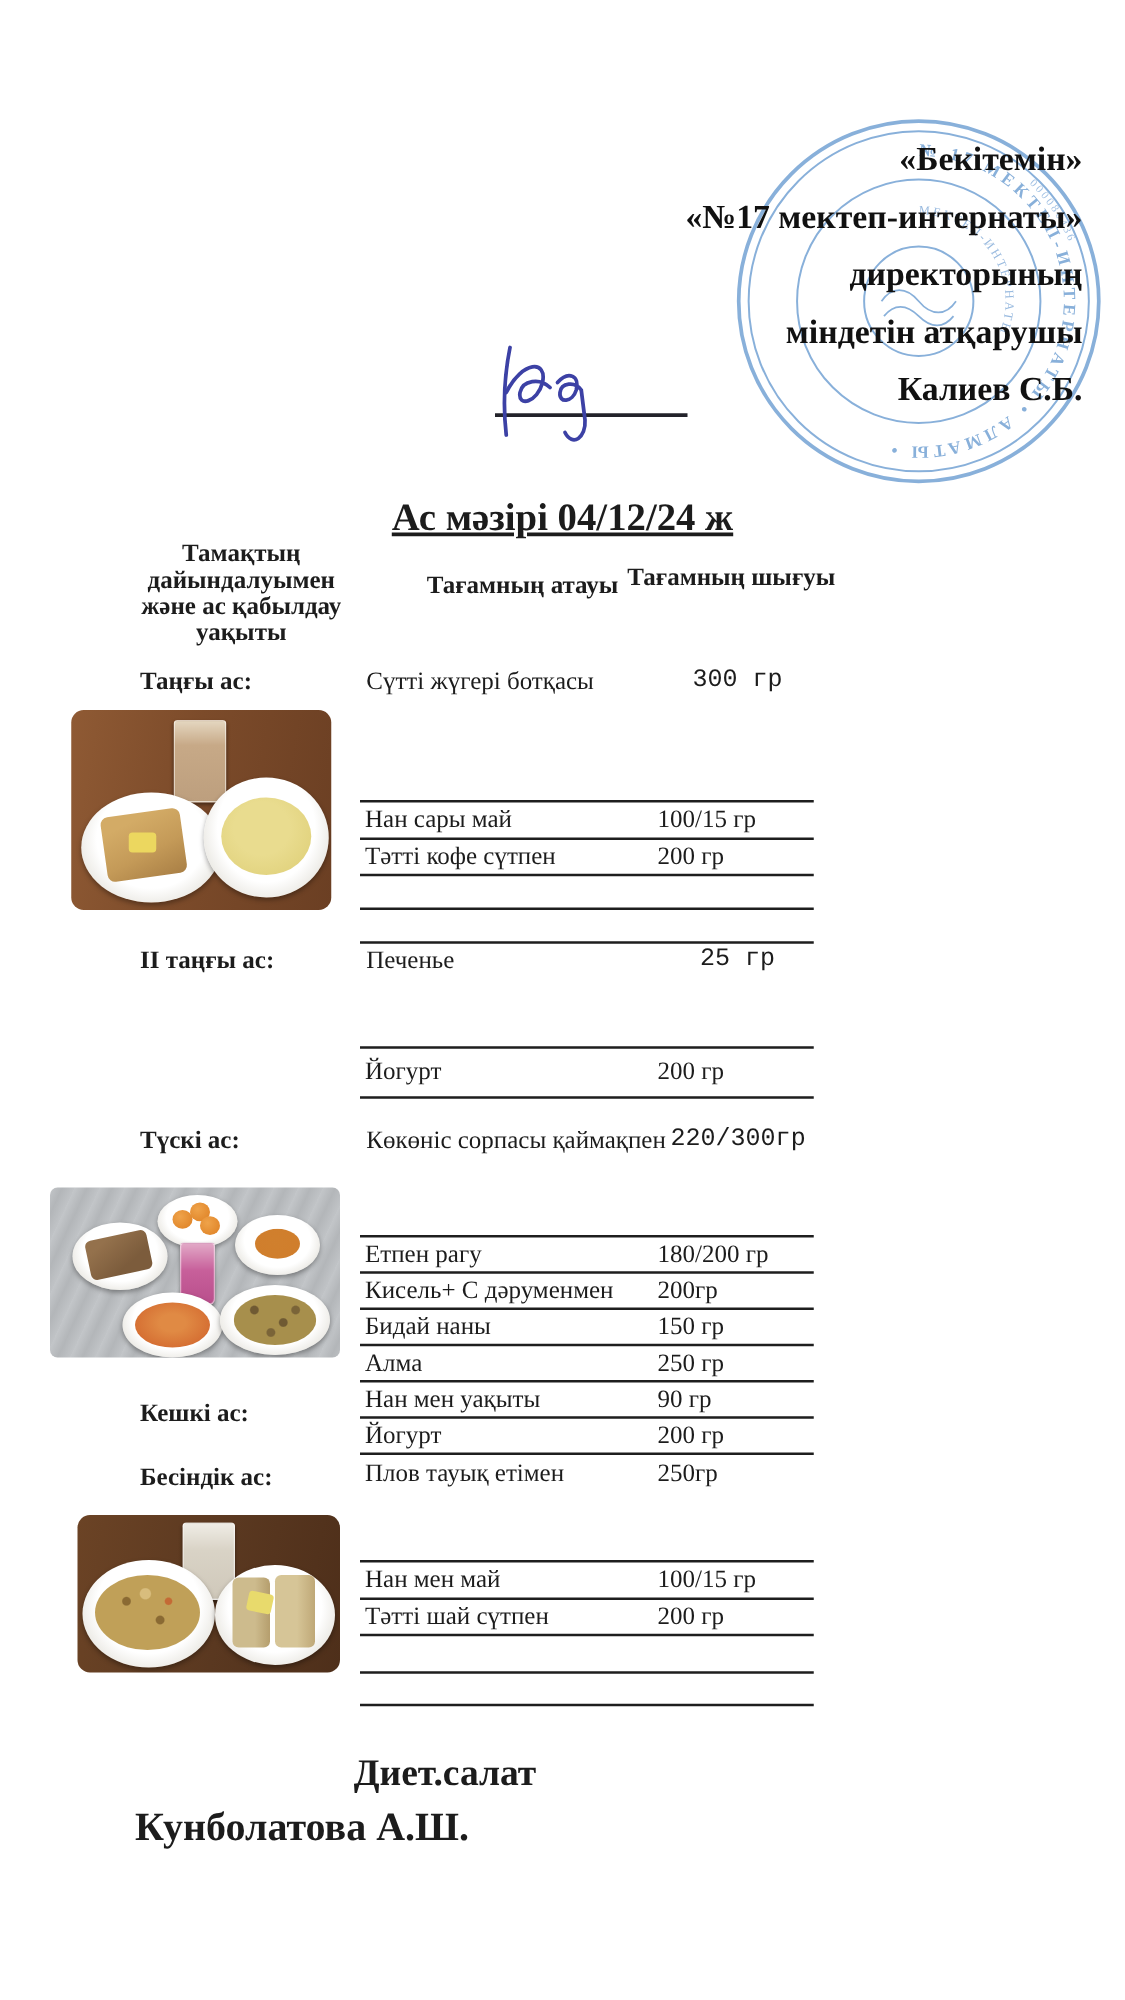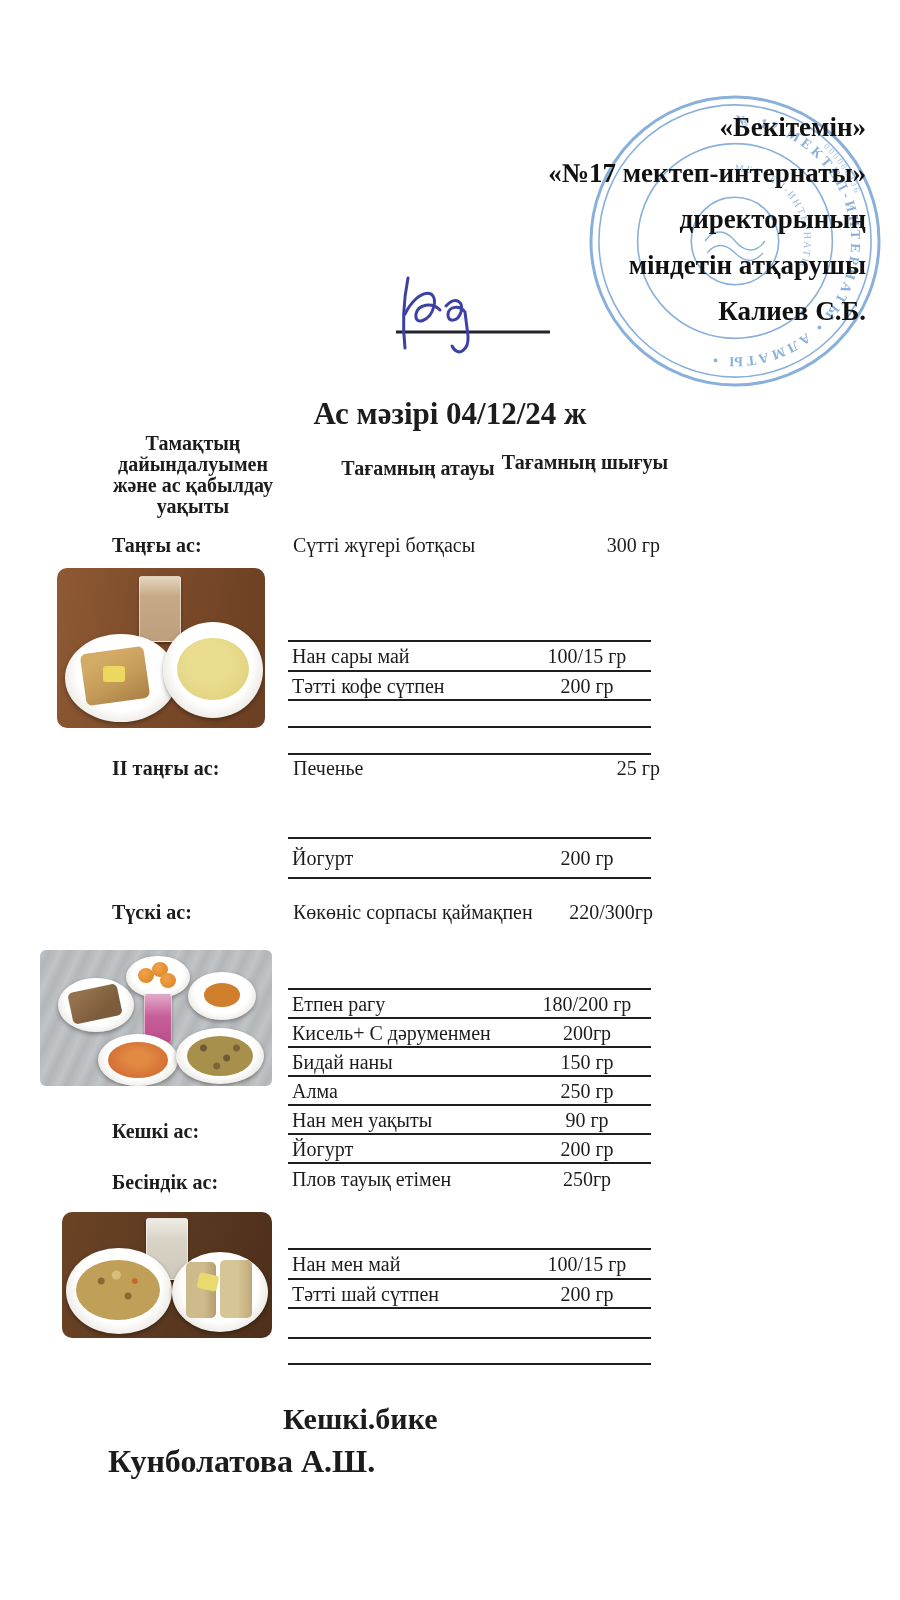--- a/index.html
+++ b/index.html
@@ -12,37 +12,37 @@
   
   .approval{
     position:absolute;right:34px;top:104px;width:560px;text-align:right;
     font-weight:bold;font-size:27px;line-height:46px;color:#111;
   }
   .signer-row{position:relative;height:46px;}
   .signature-svg{position:absolute;left:86px;top:-16px;width:170px;height:100px;}
   .signer-name{position:absolute;right:0;top:0;}
   
   .doc-title{position:absolute;left:0;top:396px;width:900px;text-align:center;
-    font-weight:bold;font-size:31px;}
+    font-weight:bold;font-size:31px;text-decoration:underline;}
   
   .col-h{position:absolute;font-weight:bold;font-size:20px;text-align:center;line-height:21px;}
   .col-h1{left:98px;top:433px;width:190px;}
   .col-h2{left:293px;top:458px;width:250px;}
   .col-h3{left:490px;top:450px;width:190px;line-height:24px;}
   
   .mainrow{position:absolute;left:0;width:900px;height:26px;line-height:26px;font-size:20px;}
   .sec-label{position:absolute;left:112px;font-weight:bold;font-size:20px;line-height:26px;}
   .dish-a{position:absolute;left:293px;}
-  .amt-a{position:absolute;left:520px;width:140px;text-align:right;}
+  .amt-a{position:absolute;left:520px;width:140px;text-align:center;font-family:Liberation Mono, monospace;}
   
   .block{position:absolute;left:288px;width:363px;border-top:2.5px solid #1e1e1e;font-size:20px;}
   .trow{position:relative;border-bottom:2.5px solid #1e1e1e;}
   .trow.last{border-bottom:none;}
   .trow .dish{position:absolute;left:4px;top:50%;transform:translateY(-50%);white-space:nowrap;}
-  .trow .amt{position:absolute;left:238px;width:122px;text-align:center;top:50%;transform:translateY(-50%);}
+  .trow .amt{position:absolute;left:238px;width:122px;top:50%;transform:translateY(-50%);}
   
   .footer-role{position:absolute;left:283px;top:1402px;font-weight:bold;font-size:30px;}
   .footer-name{position:absolute;left:108px;top:1443px;font-weight:bold;font-size:32px;}
   
   .photo{position:absolute;border-radius:10px;overflow:hidden;}
   .photo1{left:57px;top:568px;width:208px;height:160px;
     background:linear-gradient(100deg,#8f5a34 0%,#7c4b2a 45%,#6b3f23 100%);}
   .photo2{left:40px;top:950px;width:232px;height:136px;border-radius:6px;
     background:repeating-linear-gradient(115deg,#c3c6c9 0px,#b3b6b9 9px,#c0c3c6 18px);}
   .photo3{left:62px;top:1212px;width:210px;height:126px;
@@ -274,16 +274,16 @@
       <span class="amt">100/15 гр</span>
     </div>
     <div class="trow" style="height:27px">
       <span class="dish">Тәтті шай  сүтпен</span>
       <span class="amt">200 гр</span>
     </div>
     <div class="trow" style="height:28px"></div>
     <div class="trow" style="height:24px"></div>
   </div>
 
-  <div class="footer-role">Кешкі.бике</div>
+  <div class="footer-role">Диет.салат</div>
   <div class="footer-name">Кунболатова А.Ш.</div>
 
 </div>
 
 </body></html>

